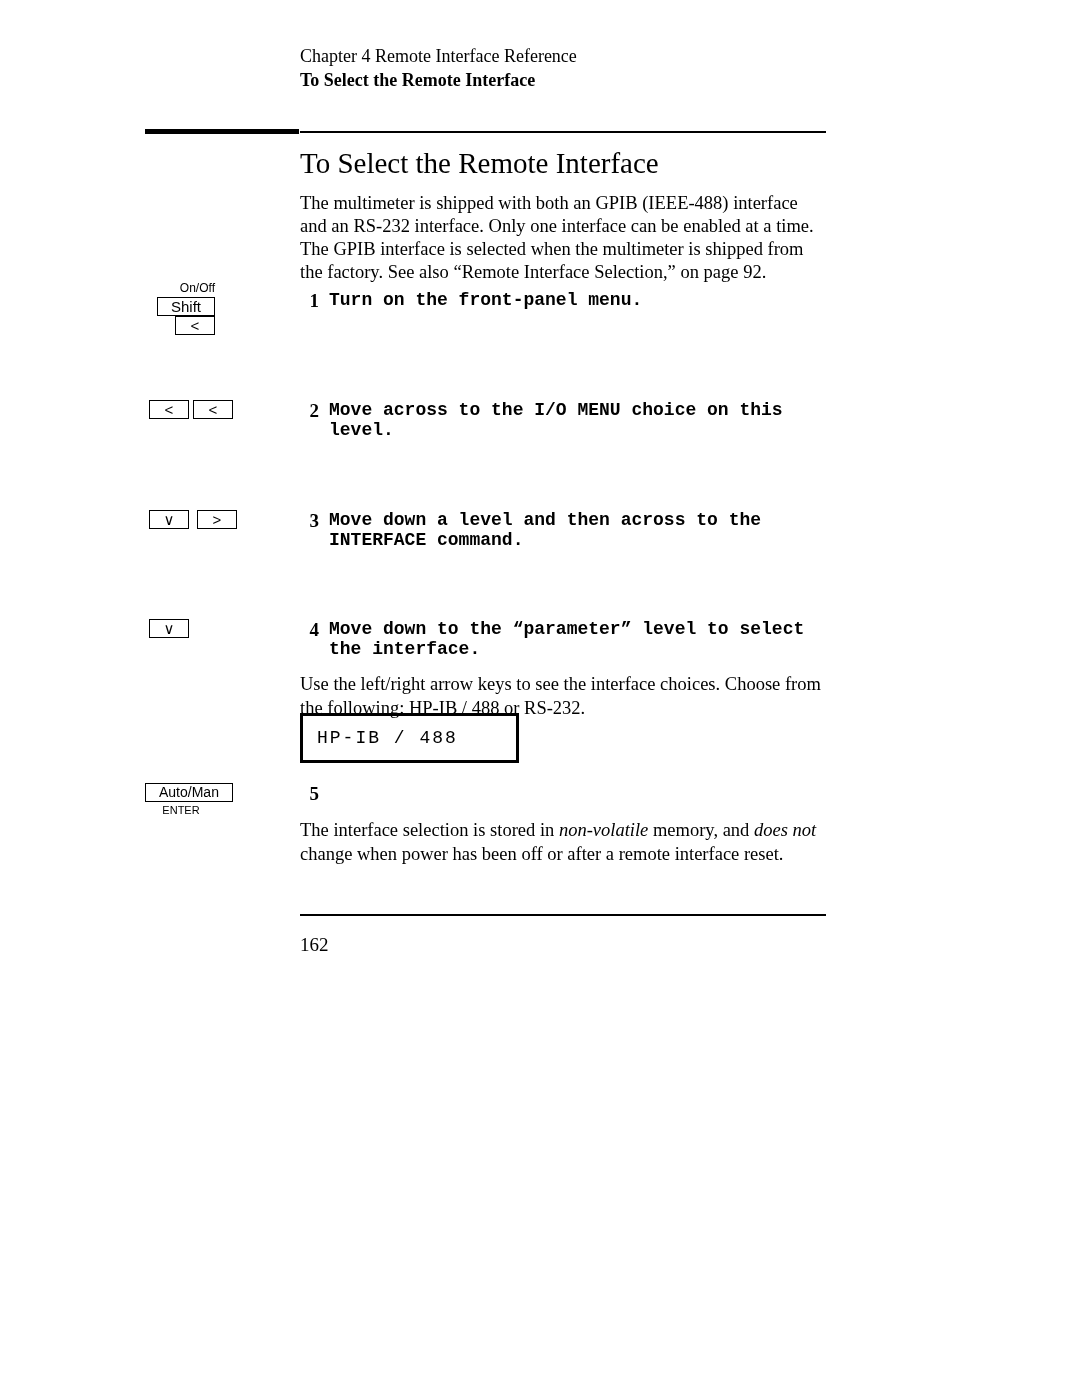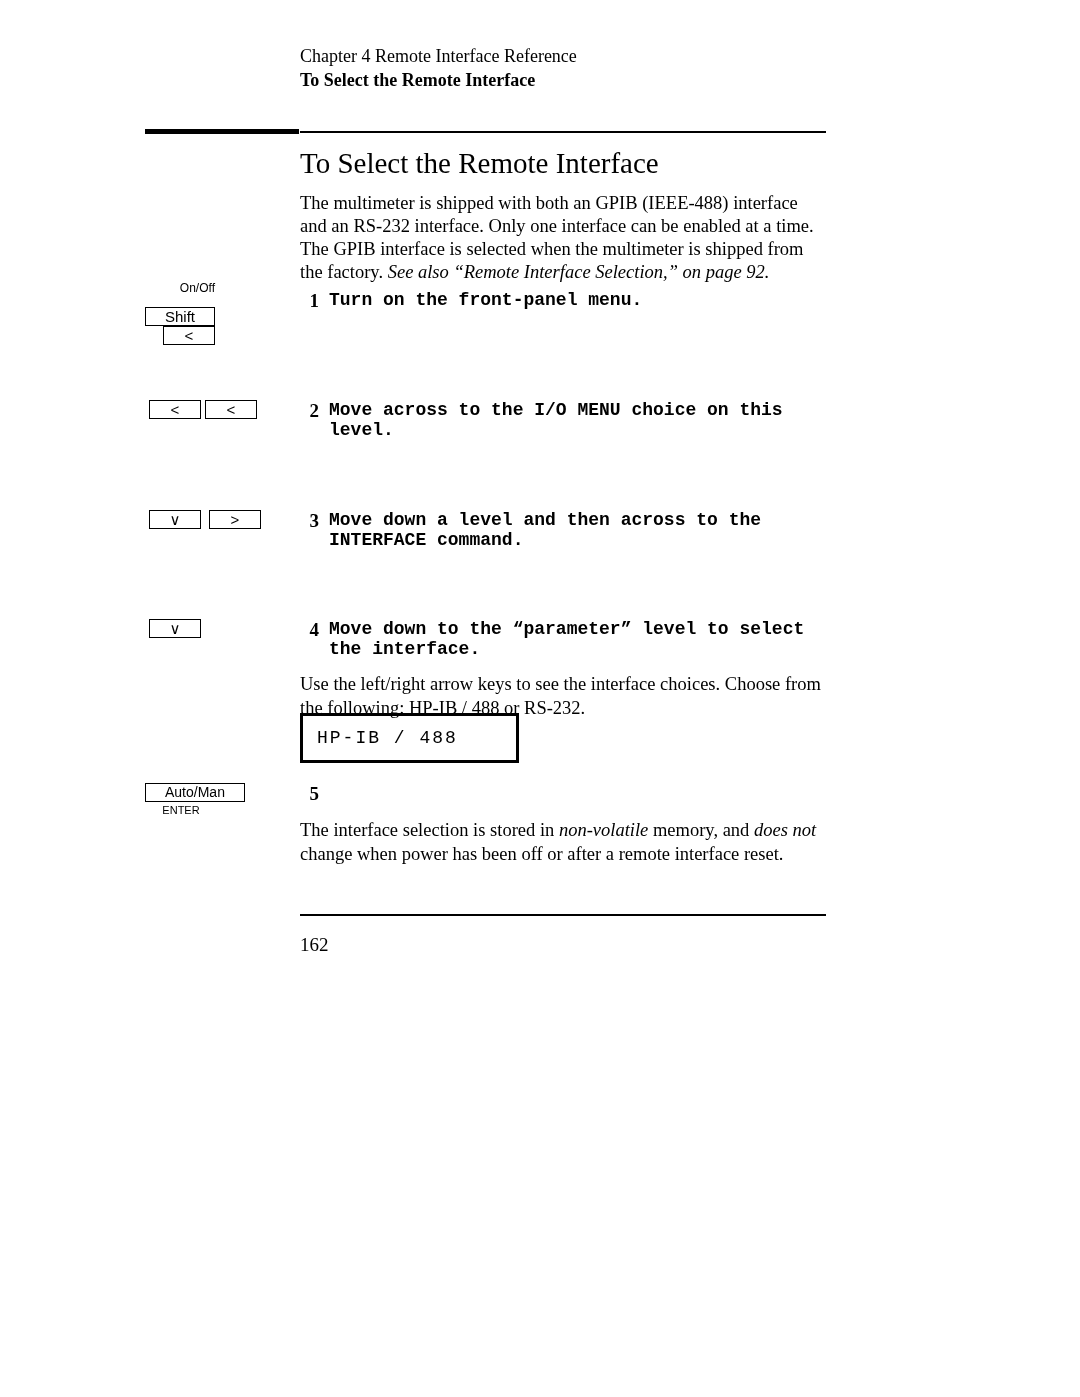--- a/index.html
+++ b/index.html
@@ -50,21 +50,21 @@
     font-family: "Century Schoolbook", "Times New Roman", serif;
     font-size: 29px;
     font-weight: 400;
   }
   .intro {
     top: 192px;
     font-family: "Century Schoolbook", "Times New Roman", serif;
     font-size: 18.5px;
     line-height: 1.25;
   }
-  .intro .see-also { font-style: italic; }
+  .intro .see-also { }
   .step {
     position: absolute;
     left: 300px;
     width: 526px;
   }
   .step-line { display: flex; }
   .step-num {
     width: 19px;
     flex: none;
     text-align: right;
@@ -99,29 +99,29 @@
     position: absolute;
     text-align: right;
   }
   .key {
     display: inline-block;
     border: 1.5px solid #000;
     font-family: Arial, Helvetica, sans-serif;
     font-size: 15px;
     line-height: 17px;
     height: 17px;
-    padding: 0 19px;
+    padding: 0 13px;
     vertical-align: top;
     text-align: center;
   }
   .key.arrow { width: 12px; letter-spacing: 0; font-size: 15px; }
   .key-label-top {
     font-family: Arial, Helvetica, sans-serif;
     font-size: 12px;
-    margin-bottom: 12px;
+    margin-bottom: 2px;
     text-align: right;
     display:block;
   }
   .key-label-bottom {
     font-family: Arial, Helvetica, sans-serif;
     font-size: 11px;
     margin-top: 2px;
     text-align: center;
     display:block;
   }

